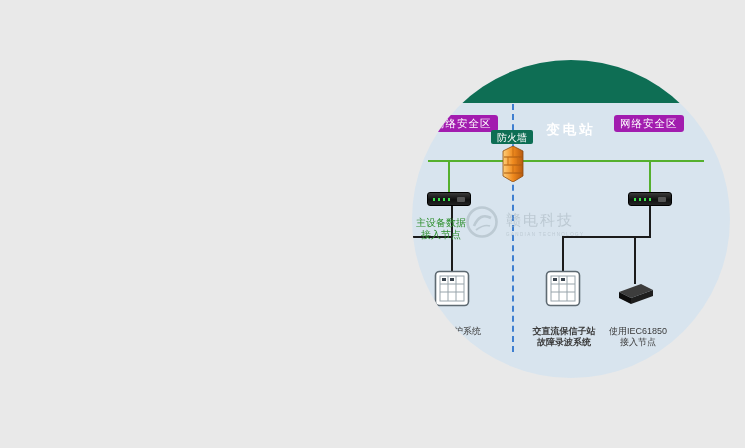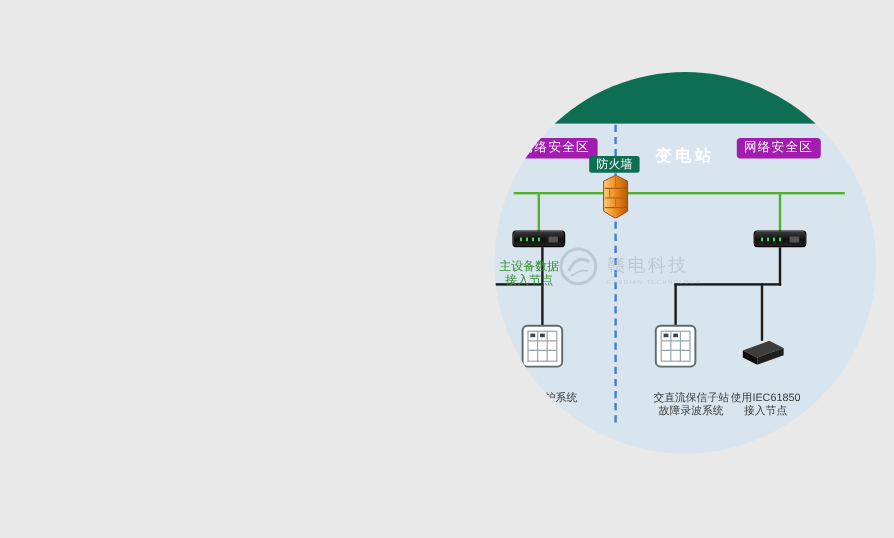--- a/index.html
+++ b/index.html
@@ -49,21 +49,21 @@
 
   
   .fw-icon{position:absolute;left:90px;top:86px;z-index:4;}
 
   
   .node-text{position:absolute;left:0;top:157px;width:58px;text-align:center;color:#2e8f2e;
              font-size:10px;line-height:11.5px;z-index:3;}
   .dev-label{position:absolute;top:254px;text-align:center;color:#3a3a3a;font-size:9px;
              line-height:11px;z-index:3;white-space:nowrap;margin-top:12px;}
   .dev-label.left{left:-12px;width:108px;}
-  .dev-label.mid{left:116px;width:96px;}
+  .dev-label.mid{left:104px;width:96px;font-weight:bold;}
   .dev-label.right{left:195px;width:62px;white-space:normal;text-align:center;}
 
   
   .watermark{position:absolute;left:52px;top:144px;display:flex;align-items:center;gap:6px;
              opacity:0.55;z-index:6;color:#9fb0ba;}
   .wm-text .wm-name{font-size:15px;font-weight:normal;letter-spacing:2px;color:#a6b4bd;}
   .wm-text .wm-sub{font-size:4.5px;letter-spacing:1.4px;color:#a6b4bd;margin-top:2px;}
 </style>
 </head>
 <body>

